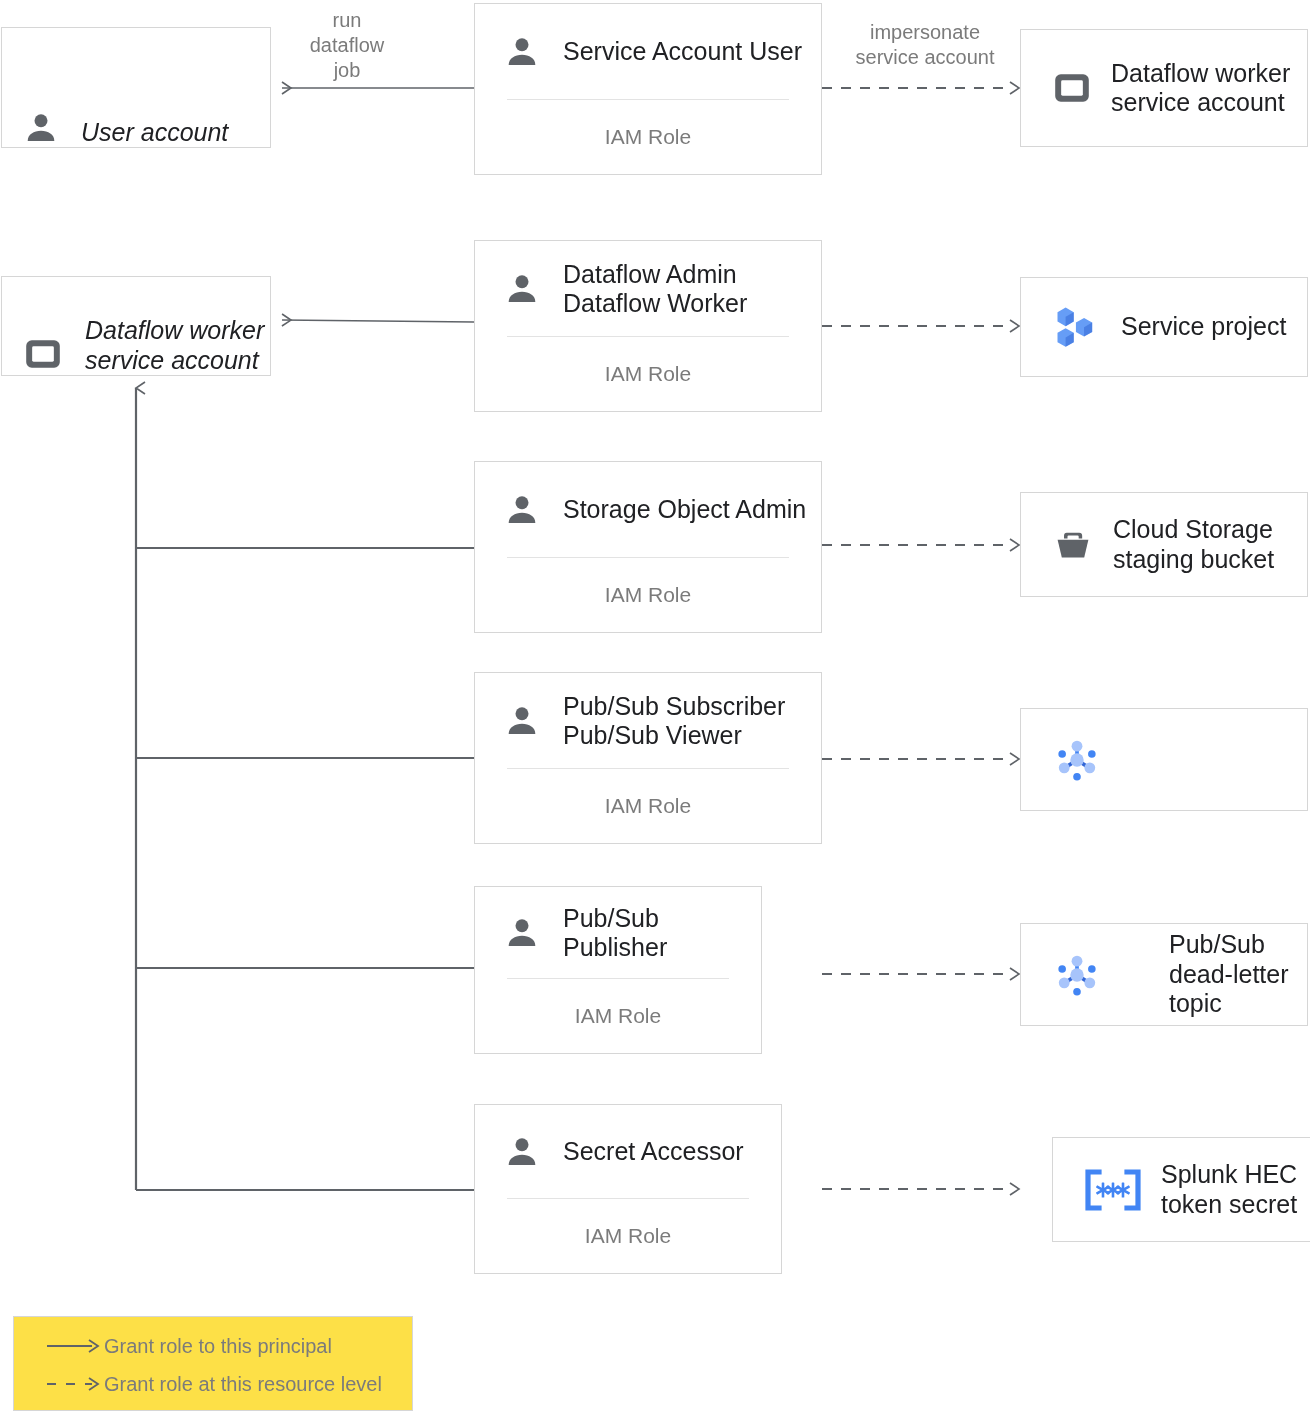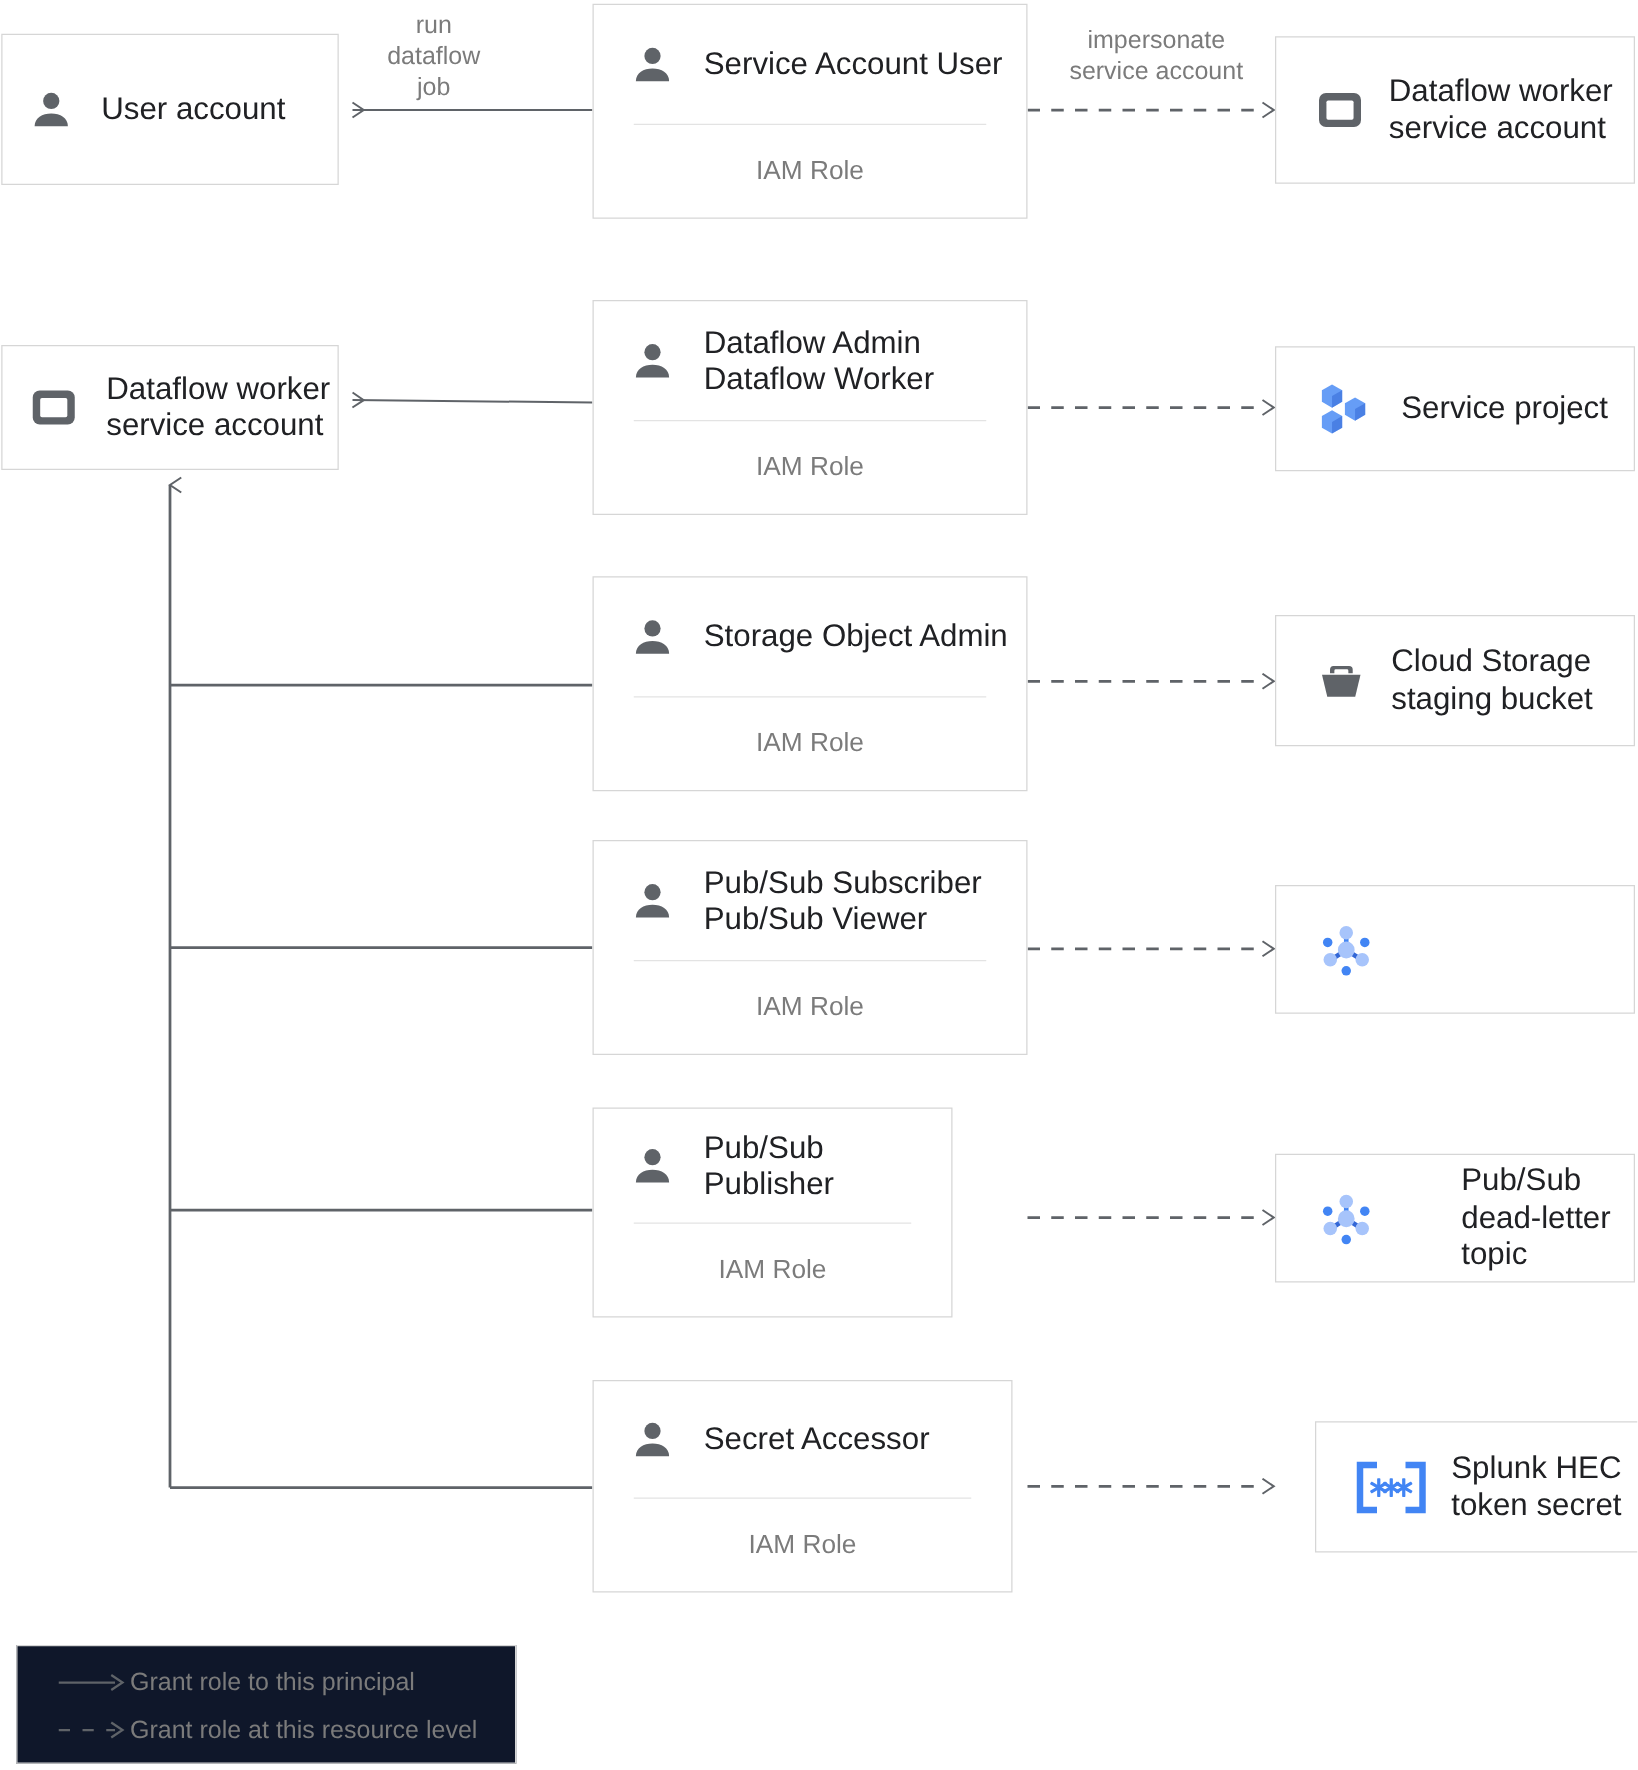--- a/index.html
+++ b/index.html
@@ -31,22 +31,23 @@
   .box {
     position: absolute;
     box-sizing: border-box;
     border: 1px solid #d6d6d6;
     background: #ffffff;
   }
 
   
   .principal {
     display: flex;
-    align-items: center;
+    align-items: flex-end;
     padding-left: 20px;
+    font-style: italic;
   }
   .principal .ptext {
     font-size: 25px;
     color: #202124;
     line-height: 1.18;
     margin-left: 21px;
     white-space: pre-line;
   }
 
   
@@ -113,21 +114,21 @@
 
   
   #legend {
     position: absolute;
     left: 13px;
     top: 1316px;
     width: 400px;
     height: 95px;
     box-sizing: border-box;
     border: 1px solid #d6d6d6;
-    background: #0f172a;
+    background: #fde047;
   }
   .legend-row {
     position: absolute;
     left: 0;
     display: flex;
     align-items: center;
     height: 30px;
   }
   .legend-row .lg-text {
     font-size: 20px;
@@ -323,21 +324,21 @@
       <circle cx="12.2" cy="31.2" r="5.0" fill="#a7c4fb"></circle>
       <circle cx="35.8" cy="31.2" r="5.0" fill="#a7c4fb"></circle>
       <circle cx="10.3" cy="18.4" r="3.5" fill="#4285f4"></circle>
       <circle cx="37.7" cy="18.4" r="3.5" fill="#4285f4"></circle>
       <circle cx="24" cy="39.4" r="3.5" fill="#4285f4"></circle>
     </svg>
     <div class="rtext">Pub/Sub
 dead-letter topic</div>
   </div>
 
-  <div class="box rolecard" style="left:474px; top:1104px; width:336px; height:170px;">
+  <div class="box rolecard" style="left:474px; top:1104px; width:308px; height:170px;">
     <div class="rc-top">
       <svg class="icon" width="38" height="38" viewBox="0 0 24 24" aria-hidden="true">
         <circle cx="12" cy="7.4" r="4.1" fill="#5f6368"></circle>
         <path d="M3.6 20.2c0-4.1 3.9-6.4 8.4-6.4s8.4 2.3 8.4 6.4z" fill="#5f6368"></path>
       </svg>
       <div class="rc-title">Secret Accessor</div>
     </div>
     <div class="rc-divider"></div>
     <div class="rc-foot">IAM Role</div>
   </div>

